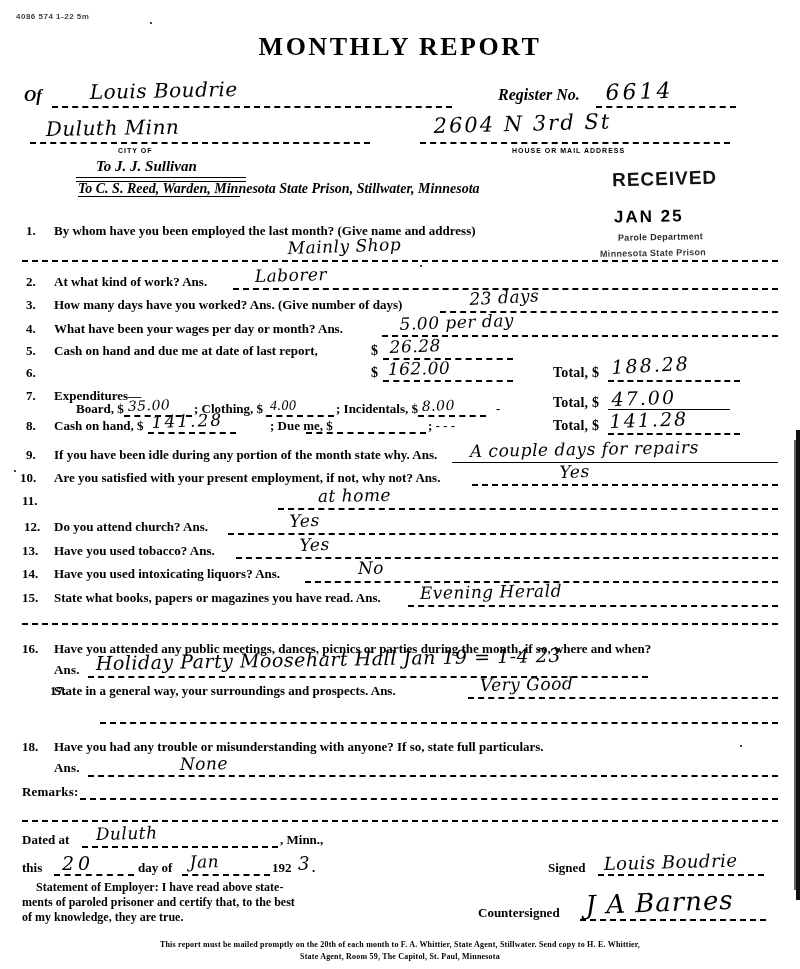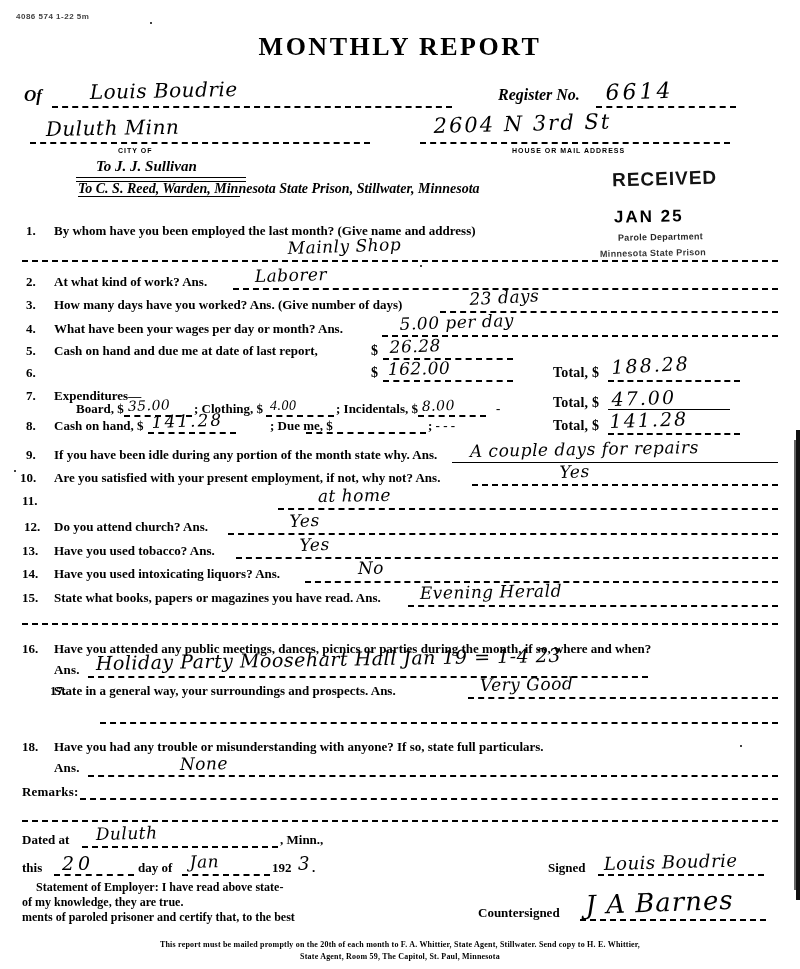--- a/index.html
+++ b/index.html
@@ -369,22 +369,22 @@
   <div class="hand med" style="left:62px;top:852px;font-size:19px;letter-spacing:4px;">20</div>
   <div class="q-txt" style="left:138px;top:860px;">day of</div>
   <div class="dash" style="left:182px;top:874px;width:88px;"></div>
   <div class="hand med" style="left:190px;top:852px;transform:rotate(-2deg);">Jan</div>
   <div class="q-txt" style="left:272px;top:860px;">192</div>
   <div class="hand med" style="left:298px;top:853px;font-size:18px;">3</div>
   <div class="q-txt" style="left:312px;top:860px;">.</div>
 
   <div class="emp-stmt">
     <div class="indent">Statement of Employer:   I have read above state-</div>
+    <div>ments of paroled prisoner and certify that, to the best</div>
     <div>of my knowledge, they are true.</div>
-    <div>ments of paroled prisoner and certify that, to the best</div>
   </div>
 
   <div class="sig-word" style="left:548px;top:860px;">Signed</div>
   <div class="dash" style="left:598px;top:874px;width:166px;"></div>
   <div class="hand med" style="left:604px;top:853px;font-size:18px;transform:rotate(-1.5deg);">Louis Boudrie</div>
 
   <div class="sig-word" style="left:478px;top:905px;">Countersigned</div>
   <div class="dash" style="left:580px;top:919px;width:186px;"></div>
   <div class="hand med" style="left:586px;top:890px;font-size:26px;letter-spacing:1px;transform:rotate(-2deg);">J A Barnes</div>
 

